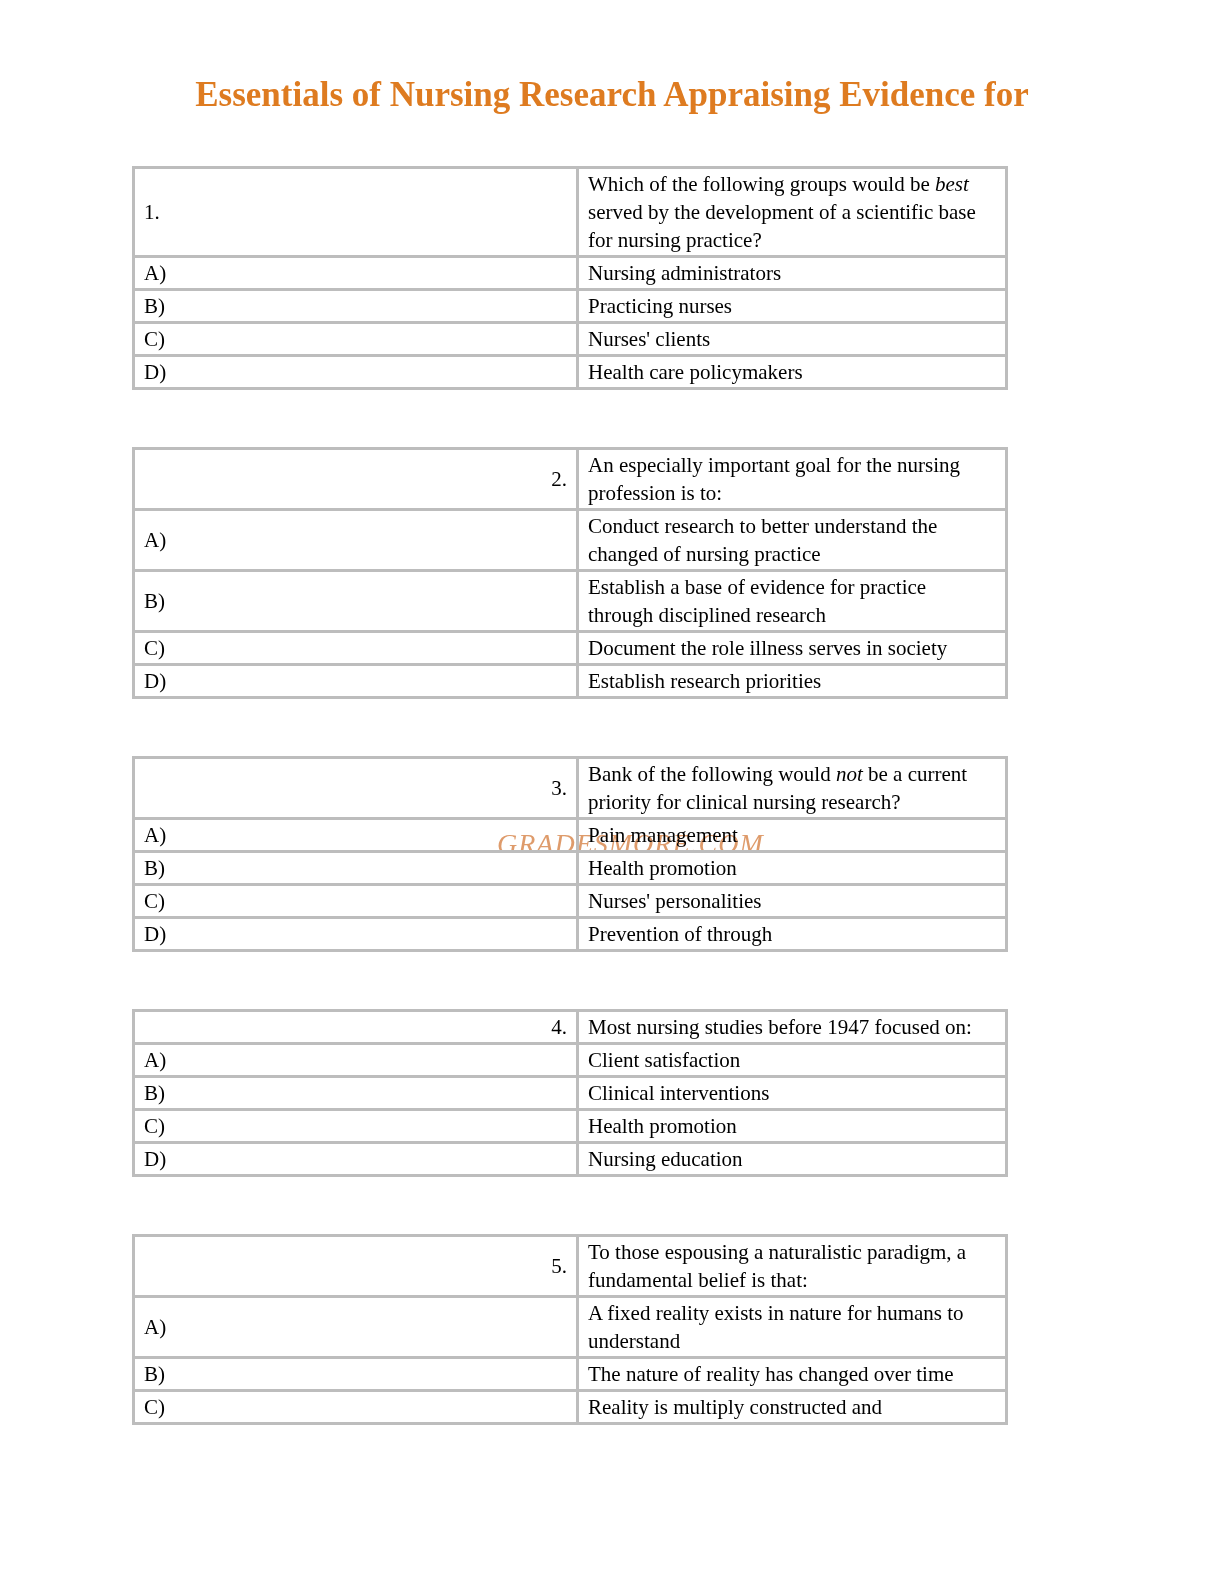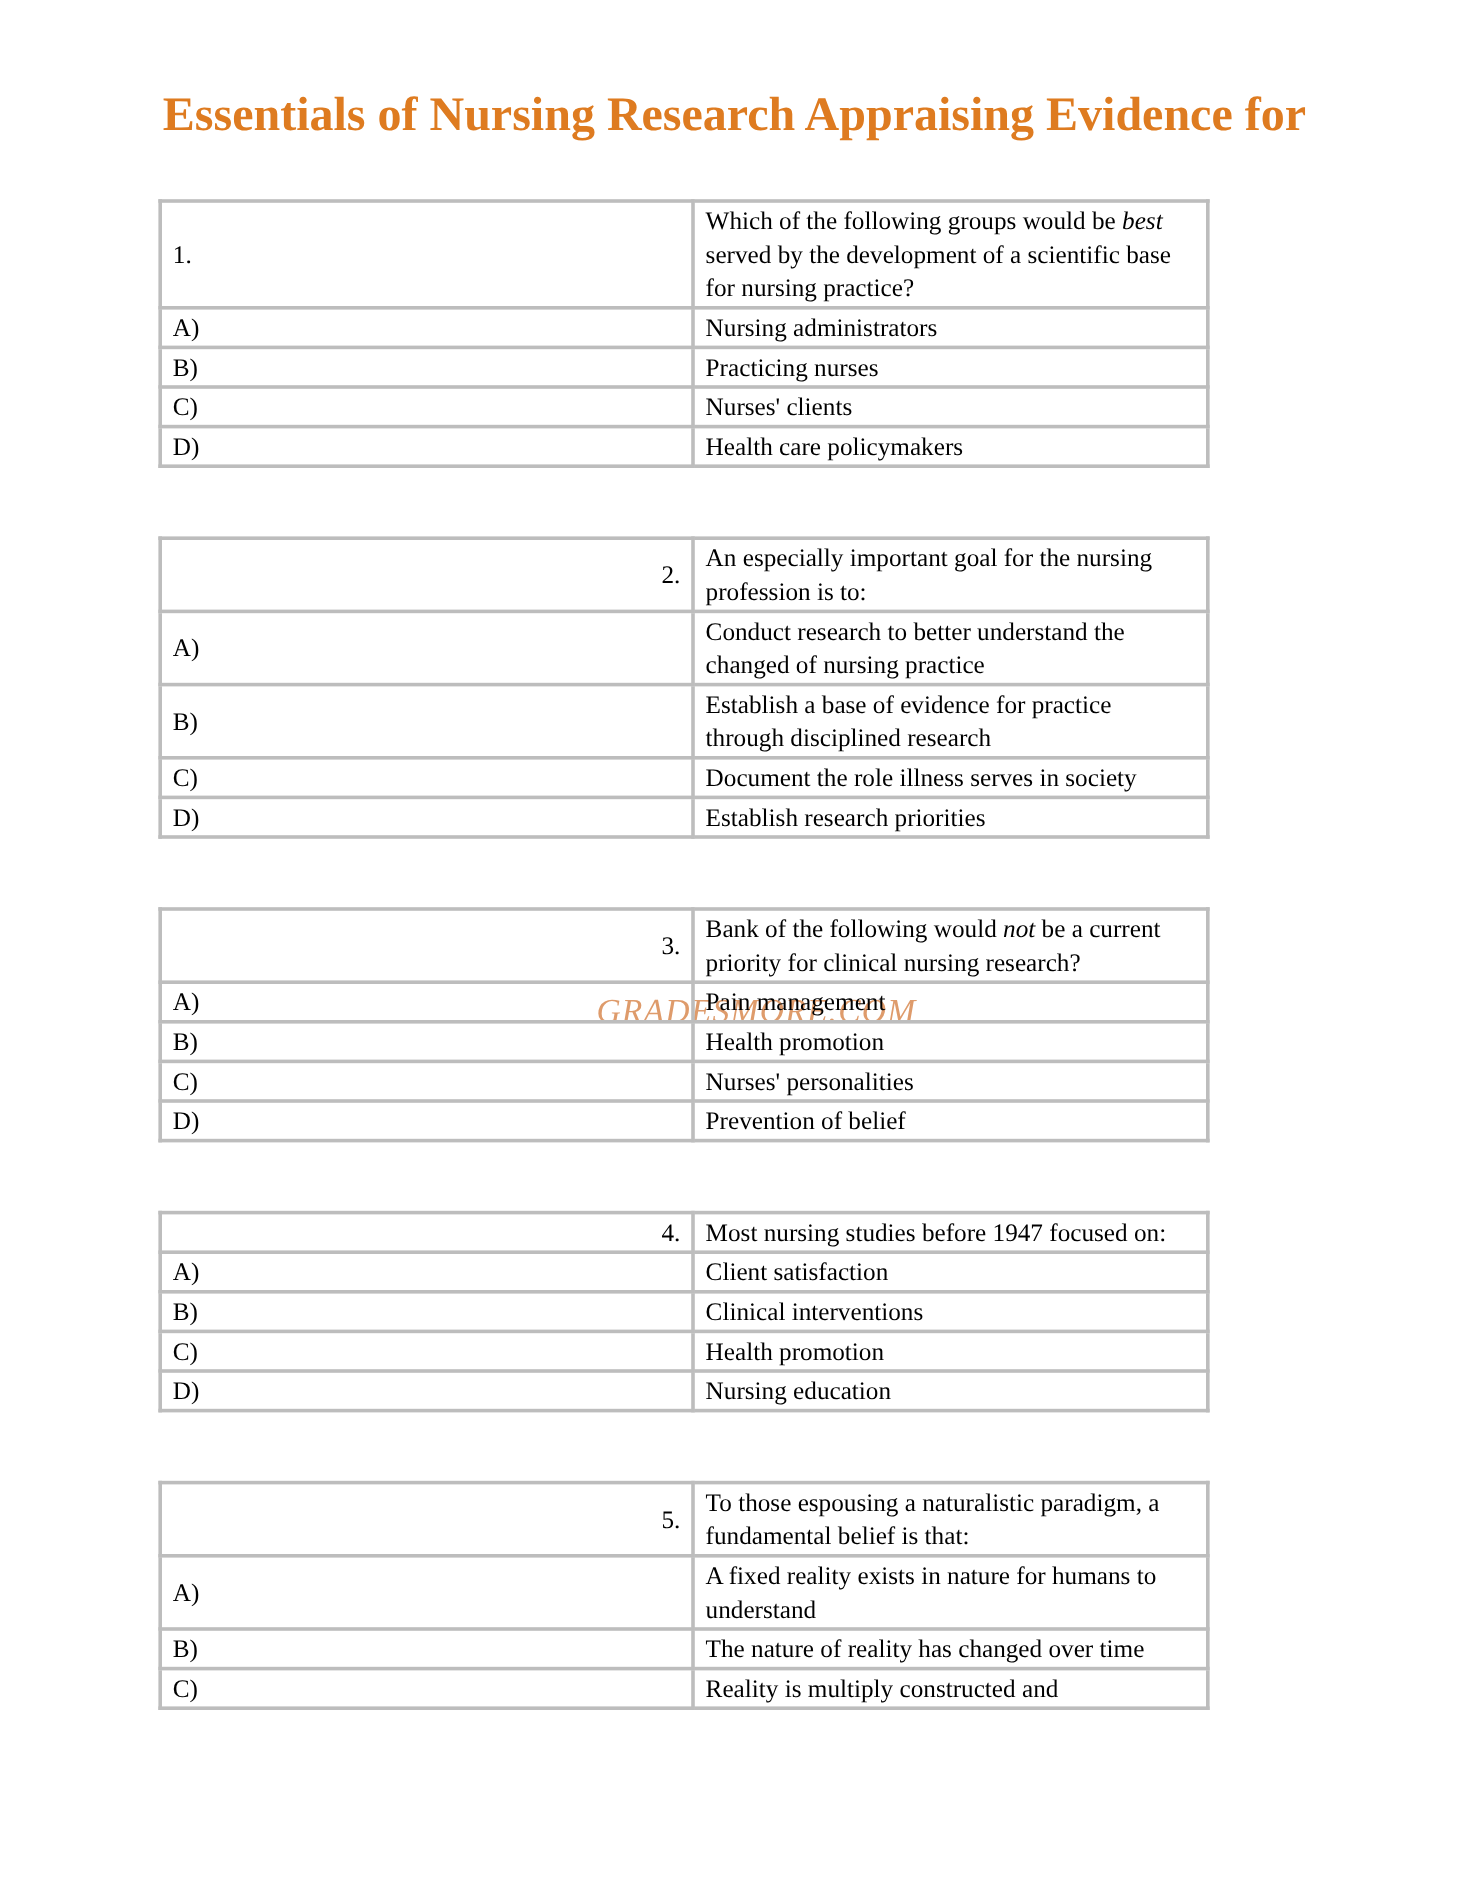--- a/index.html
+++ b/index.html
@@ -16,21 +16,21 @@
     width:1224px;
     height:1584px;
     background:var(--page-bg);
     overflow:hidden;
   }
   .title{
     padding-top:76px;
     text-align:center;
     color:var(--title);
     font-weight:bold;
-    font-size:40px;
+    font-size:35px;
     line-height:38px;
     font-family:"Liberation Serif", serif;
   }
   .tables{
     margin-top:52px;
   }
   table.q-table{
     border-collapse:collapse;
     margin:0 0 57px 132px;
     width:876px;
@@ -142,21 +142,21 @@
         <tr>
           <td class="num-cell">B)</td>
           <td>Health promotion</td>
         </tr>
         <tr>
           <td class="num-cell">C)</td>
           <td>Nurses' personalities</td>
         </tr>
         <tr>
           <td class="num-cell">D)</td>
-          <td>Prevention of belief</td>
+          <td>Prevention of through</td>
         </tr>
       </tbody>
         </table>
 
       <table class="q-table">
         <tbody>
             <tr>
           <td class="num-cell num-right">4.</td>
           <td><span>Most nursing studies before 1947 focused on:</span><span class="em"></span><span></span></td>
         </tr>

